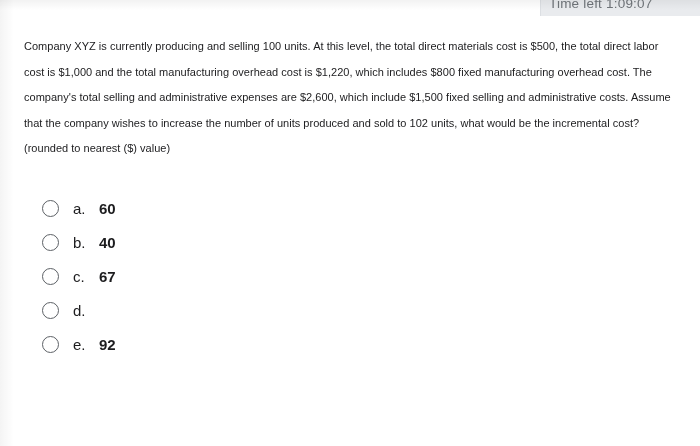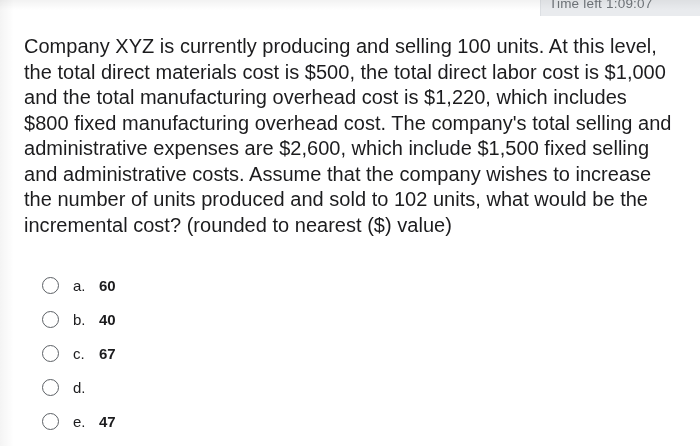--- a/index.html
+++ b/index.html
@@ -41,21 +41,21 @@
     position: absolute;
     top: 0;
     left: 0;
     right: 0;
     bottom: 0;
     padding: 34px 24px 0 24px;
     box-sizing: border-box;
   }
 
   .question-text {
-    font-size: 20px;
+    font-size: 11px;
     line-height: 25.5px;
     color: #1c1c1e;
     max-width: 660px;
     letter-spacing: 0.02px;
     text-align: left;
   }
 
   .options {
     margin-top: 30px;
     padding-left: 10px;
@@ -140,20 +140,20 @@
     </div>
 
     <div class="option-row">
       <span class="radio"></span>
       <span class="option-letter">d.</span>
     </div>
 
     <div class="option-row">
       <span class="radio"></span>
       <span class="option-letter">e.</span>
-      <span class="option-label">47</span>
+      <span class="option-label">92</span>
     </div>
 
   </div>
 </div>
 
 <div class="shade-left"></div>
 <div class="shade-top"></div>
 
 </body></html>

